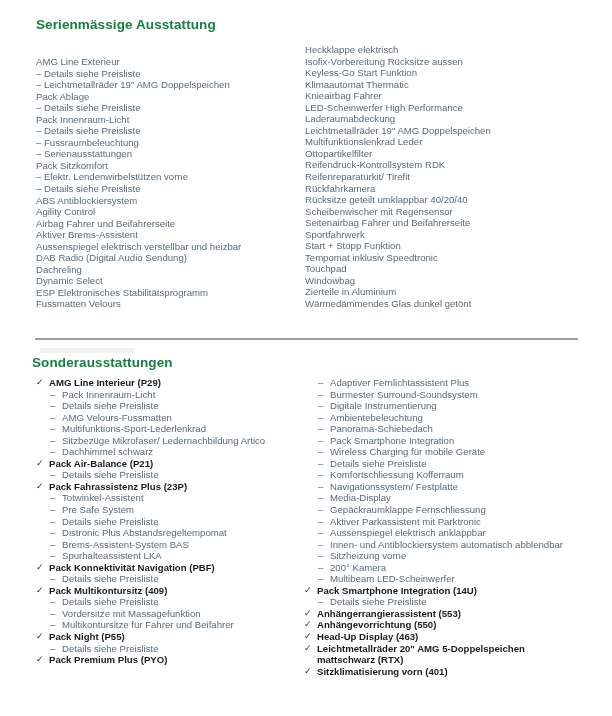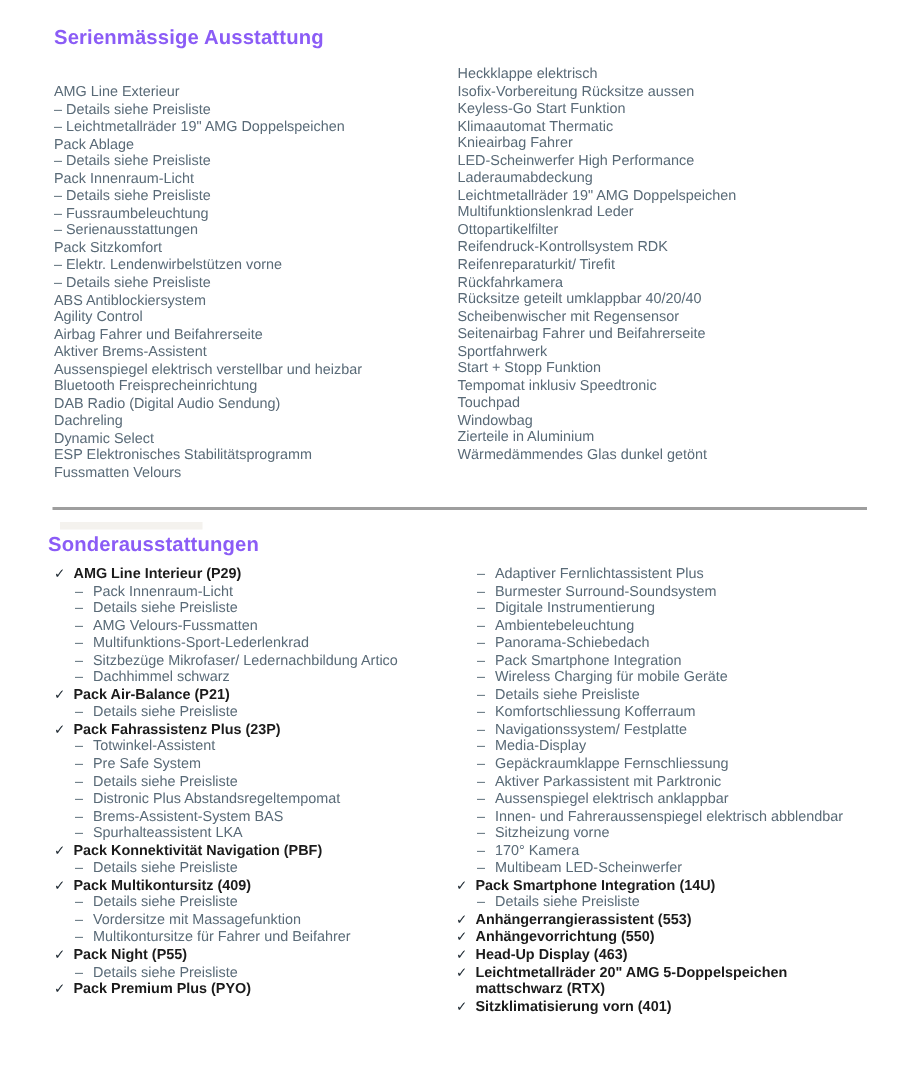--- a/index.html
+++ b/index.html
@@ -4,21 +4,21 @@
 <style>
   html,body{margin:0;padding:0;}
   body{
     width:612px;height:716px;position:relative;overflow:hidden;
     background:#ffffff;
     font-family:"Liberation Sans","DejaVu Sans",sans-serif;
     color:#596a77;
   }
   .abs{position:absolute;}
   .section-title{
-    font-size:13.5px;font-weight:bold;color:#8b5cf6;letter-spacing:.1px;
+    font-size:13.5px;font-weight:bold;color:#15803d;letter-spacing:.1px;
     white-space:nowrap;
   }
   .eq-col{font-size:9.6px;line-height:11.55px;}
   .line{white-space:nowrap;color:#596a77;}
   .pack-line{display:flex;line-height:11.55px;color:#1b1b1b;font-weight:bold;}
   .check{flex:none;width:13px;font-weight:normal;font-size:9px;color:#1f2a33;}
   .pack-label{flex:1;}
   .sub-line{display:flex;line-height:11.55px;padding-left:14px;color:#596a77;font-weight:normal;}
   .dash{flex:none;width:12px;}
   .sub-label{flex:1;}
@@ -41,21 +41,20 @@
     <div class="line">– Fussraumbeleuchtung</div>
     <div class="line">– Serienausstattungen</div>
     <div class="line">Pack Sitzkomfort</div>
     <div class="line">– Elektr. Lendenwirbelstützen vorne</div>
     <div class="line">– Details siehe Preisliste</div>
     <div class="line">ABS Antiblockiersystem</div>
     <div class="line">Agility Control</div>
     <div class="line">Airbag Fahrer und Beifahrerseite</div>
     <div class="line">Aktiver Brems-Assistent</div>
     <div class="line">Aussenspiegel elektrisch verstellbar und heizbar</div>
-    <div class="line">Bluetooth Freisprecheinrichtung</div>
     <div class="line">DAB Radio (Digital Audio Sendung)</div>
     <div class="line">Dachreling</div>
     <div class="line">Dynamic Select</div>
     <div class="line">ESP Elektronisches Stabilitätsprogramm</div>
     <div class="line">Fussmatten Velours</div>
   </div>
 
 <div class="abs eq-col" style="left:305px;top:44px;width:296px;">
     <div class="line">Heckklappe elektrisch</div>
     <div class="line">Isofix-Vorbereitung Rücksitze aussen</div>
@@ -243,29 +242,29 @@
     <div class="sub-line">
       <span class="dash">–</span>
       <span class="sub-label">Aktiver Parkassistent mit Parktronic</span>
     </div>
     <div class="sub-line">
       <span class="dash">–</span>
       <span class="sub-label">Aussenspiegel elektrisch anklappbar</span>
     </div>
     <div class="sub-line">
       <span class="dash">–</span>
-      <span class="sub-label">Innen- und Fahreraussenspiegel elektrisch abblendbar</span>
+      <span class="sub-label">Innen- und Antiblockiersystem automatisch abblendbar</span>
     </div>
     <div class="sub-line">
       <span class="dash">–</span>
       <span class="sub-label">Sitzheizung vorne</span>
     </div>
     <div class="sub-line">
       <span class="dash">–</span>
-      <span class="sub-label">170° Kamera</span>
+      <span class="sub-label">200° Kamera</span>
     </div>
     <div class="sub-line">
       <span class="dash">–</span>
       <span class="sub-label">Multibeam LED-Scheinwerfer</span>
     </div>
     <div class="pack-line">
       <span class="check">✓</span>
       <span class="pack-label">Pack Smartphone Integration (14U)</span>
     </div>
     <div class="sub-line">

